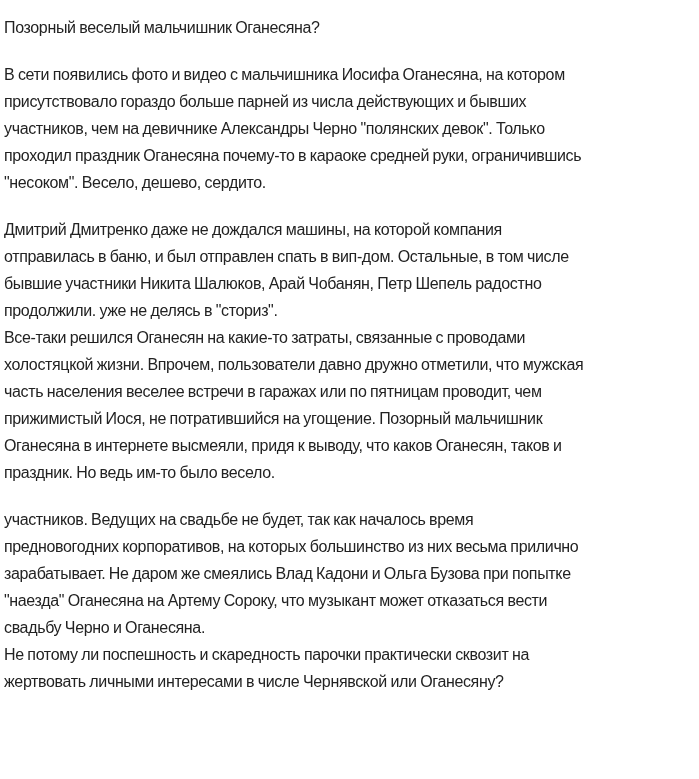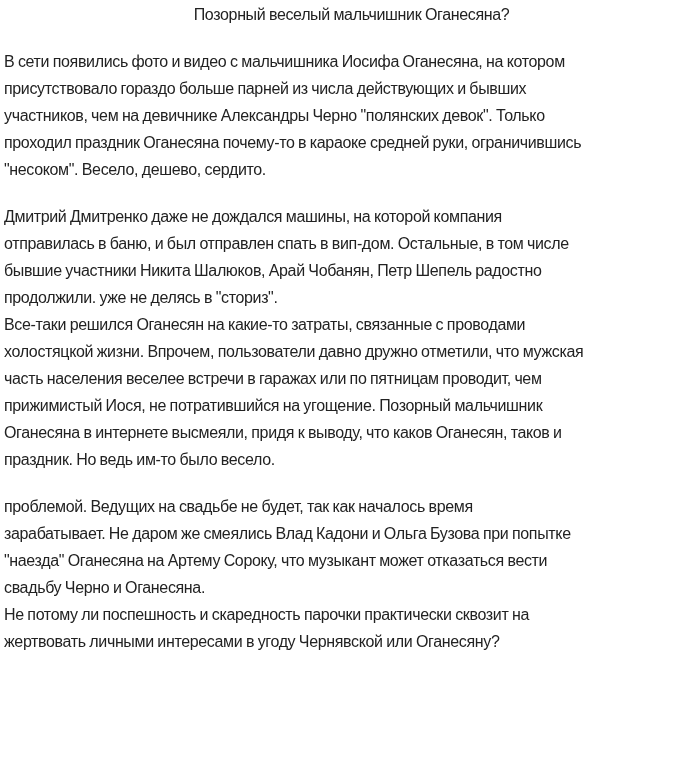--- a/index.html
+++ b/index.html
@@ -19,21 +19,21 @@
       line-height: 27px;
       color: #222222;
       letter-spacing: -0.35px;
       word-spacing: -0.5px;
     }
     .line {
       display: block;
       white-space: nowrap;
       height: 27px;
     }
-    .title { margin-top: 1px; text-align: center; }
+    .title { margin-top: 14px; }
     .gap { height: 20px; }
   </style>
 </head>
 <body>
 
 <div class="article">
   <span class="line title">Позорный веселый мальчишник Оганесяна?</span>
   <div class="gap"></div>
 
   <div>
@@ -53,22 +53,23 @@
     <span class="line">Все-таки решился Оганесян на какие-то затраты, связанные с проводами</span>
     <span class="line">холостяцкой жизни. Впрочем, пользователи давно дружно отметили, что мужская</span>
     <span class="line">часть населения веселее встречи в гаражах или по пятницам проводит, чем</span>
     <span class="line">прижимистый Иося, не потратившийся на угощение. Позорный мальчишник</span>
     <span class="line">Оганесяна в интернете высмеяли, придя к выводу, что каков Оганесян, таков и</span>
     <span class="line">праздник. Но ведь им-то было весело.</span>
   </div>
   <div class="gap"></div>
 
   <div>
-    <span class="line">проблемой. Ведущих на свадьбе не будет, так как началось время</span>
+    <span class="line">участников. Ведущих на свадьбе не будет, так как началось время</span>
+    <span class="line">предновогодних корпоративов, на которых большинство из них весьма прилично</span>
     <span class="line">зарабатывает. Не даром же смеялись Влад Кадони и Ольга Бузова при попытке</span>
     <span class="line">"наезда" Оганесяна на Артему Сороку, что музыкант может отказаться вести</span>
     <span class="line">свадьбу Черно и Оганесяна.</span>
     <span class="line">Не потому ли поспешность и скаредность парочки практически сквозит на</span>
-    <span class="line">жертвовать личными интересами в угоду Чернявской или Оганесяну?</span>
+    <span class="line">жертвовать личными интересами в числе Чернявской или Оганесяну?</span>
   </div>
   <div class="gap"></div>
 
 </div>
 
 </body></html>

